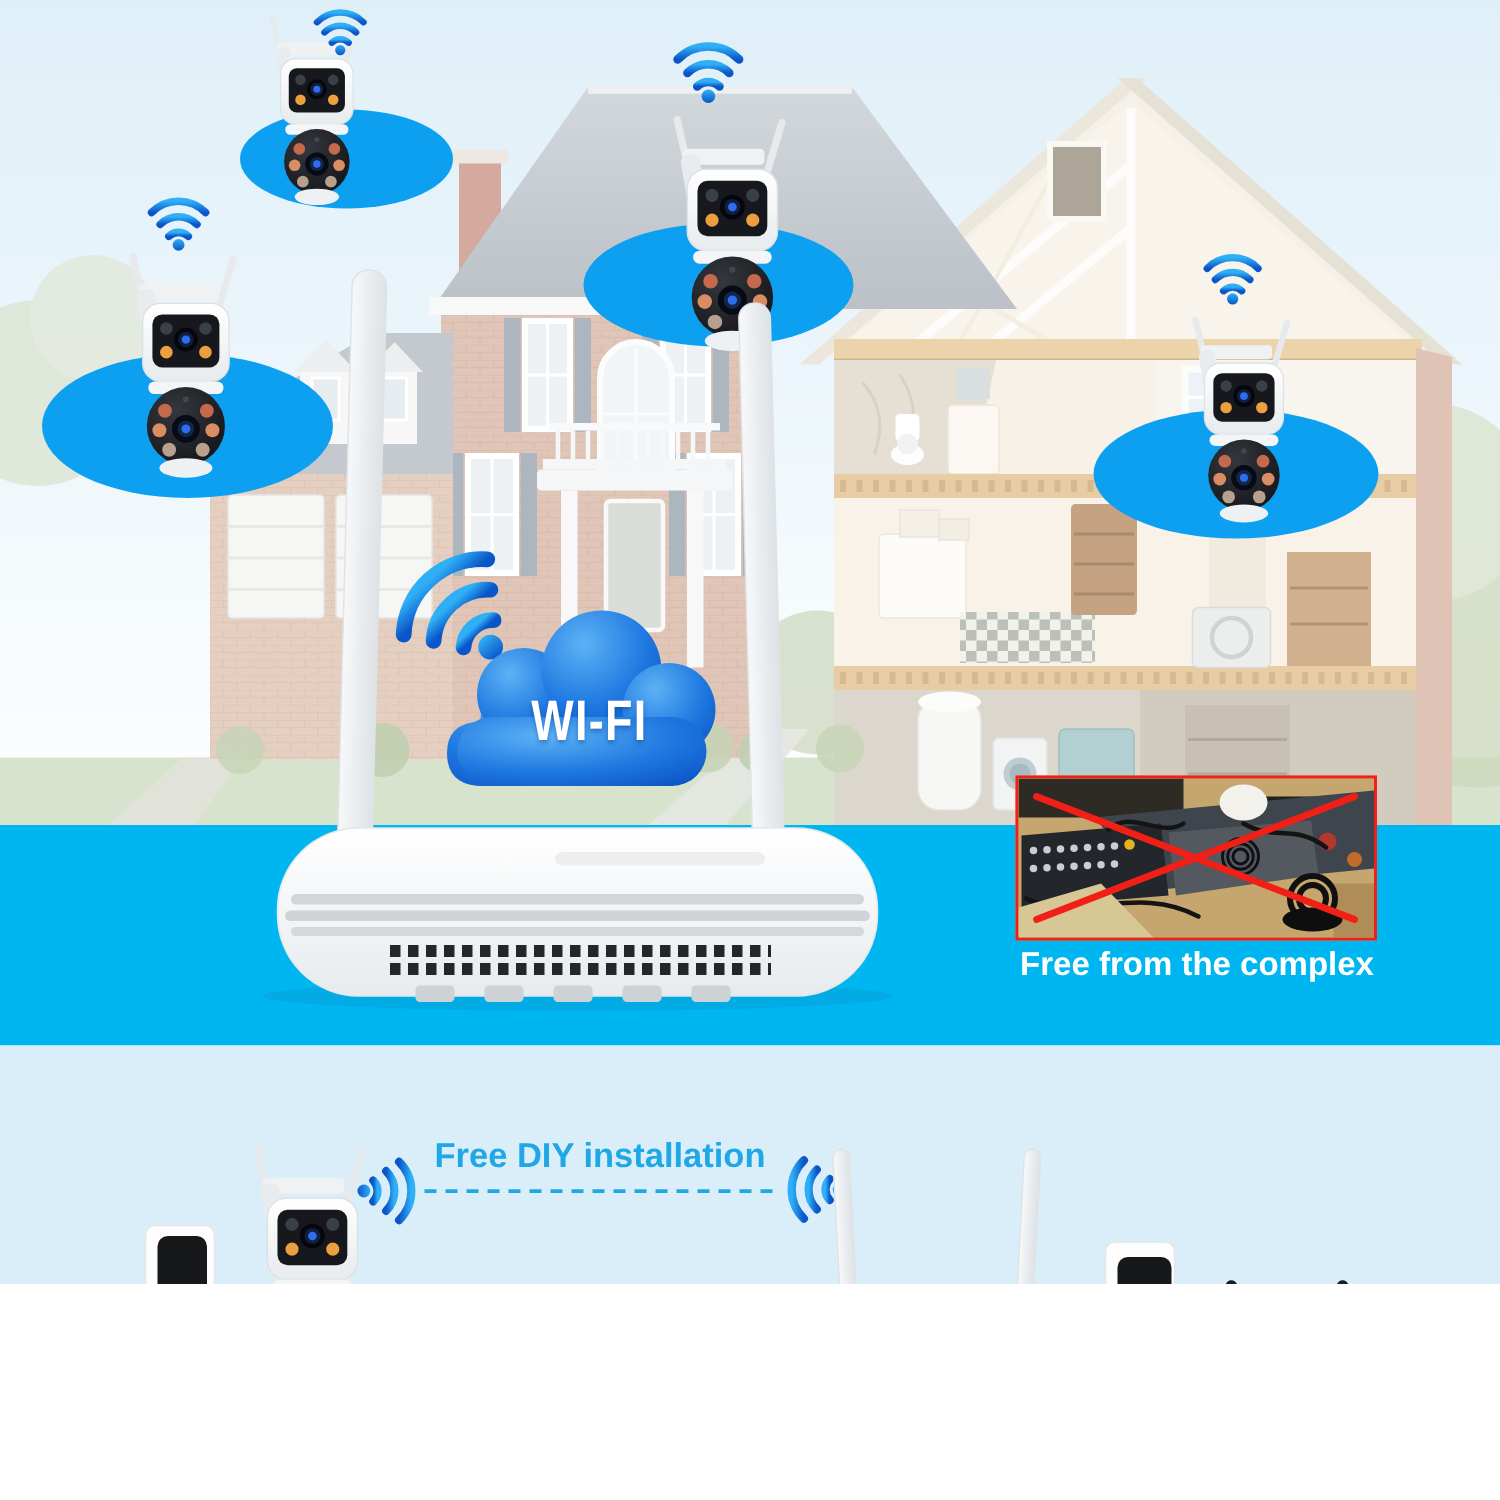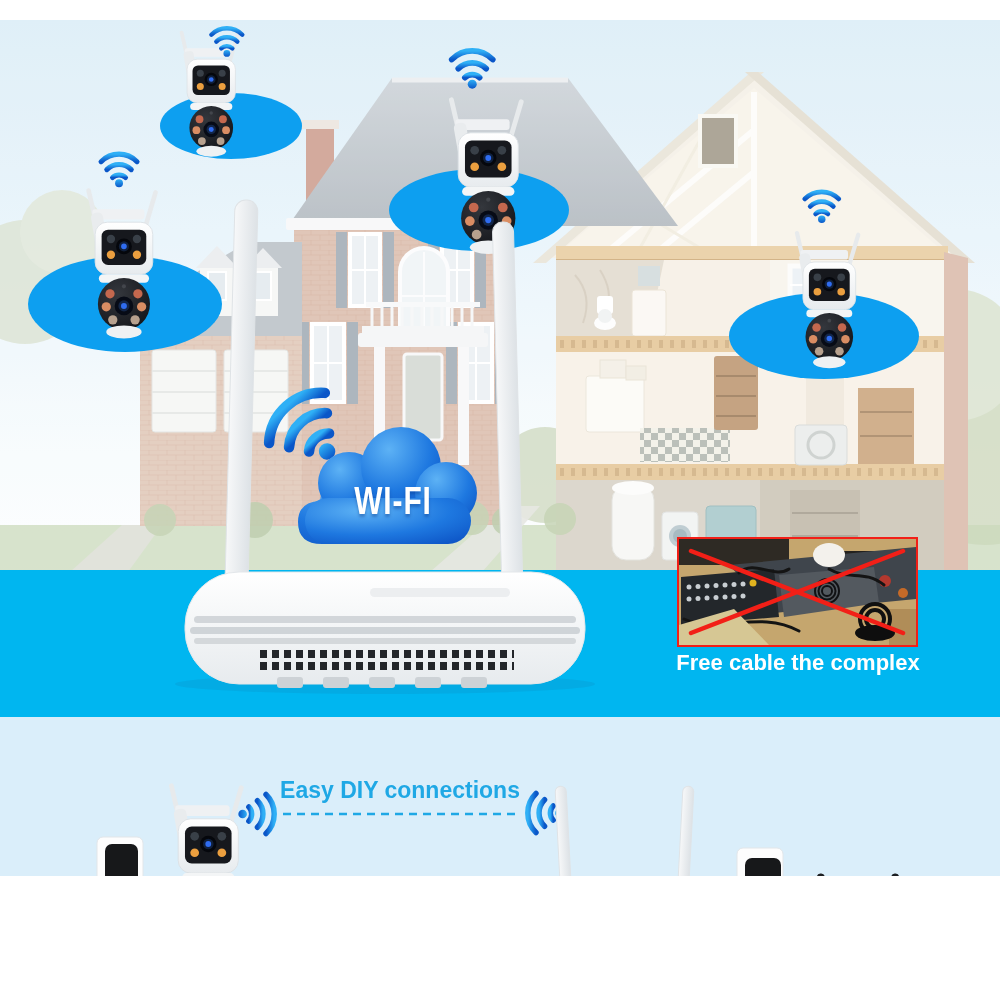--- a/index.html
+++ b/index.html
@@ -1,17 +1,17 @@
 <!DOCTYPE html>
 <html style="--band-cyan: #00b6f0; --panel-blue: #daeefa; --ellipse-blue: #0d9ff0; --wifi-dark: #0a56c8; --wifi-light: #2fb0f6; --cloud-dark: #0a4fc2; --cloud-light: #5db2f5; --diy-text: #1fa8e5; --caption-white: #ffffff; --cross-red: #f21f17;"><head>
 <meta charset="utf-8">
 <style>
   html,body{margin:0;padding:0;background:#ffffff;}
   #canvas{position:relative;width:1000px;height:856px;overflow:hidden;
-    font-family:"Liberation Sans",sans-serif;background:#14532d;margin-top:20px;}
+    font-family:"Liberation Sans",sans-serif;background:#14532d;}
   .sky{position:absolute;left:0;top:0;width:1000px;height:700px;
     background:linear-gradient(180deg,#d7ebf6 0%,#e4f2fa 30%,#f6fbfd 62%,#ffffff 85%);}
   .illus{position:absolute;left:0;top:0;}
   .band{position:absolute;left:0;top:550px;width:1000px;height:147px;
     background:var(--band-cyan,#00b6f0);}
   .panel{position:absolute;left:0;top:697px;width:1000px;height:303px;
     background:var(--panel-blue,#daeefa);}
   .overlay{position:absolute;left:0;top:0;pointer-events:none;}
   .inset{position:absolute;left:677px;top:517px;width:241px;height:110px;
     border:2px solid var(--cross-red,#f21f17);box-sizing:border-box;background:#c5a66e;}
@@ -420,18 +420,18 @@
       <g stroke-linecap="round" stroke-width="4.5" style="stroke:var(--cross-red,#f21f17)">
         <line x1="12" y1="12" x2="224" y2="94"></line>
         <line x1="224" y1="12" x2="12" y2="94"></line>
       </g>
     </svg>
   </div>
 
   <div class="cloud-label">WI-FI</div>
 
   <div class="caption">
-    <div>Free cable the complex</div>
+    <div>Free from the complex</div>
   </div>
 
-  <div class="diy-title">Easy DIY connections</div>
+  <div class="diy-title">Free DIY installation</div>
 
 </div>
 
 </body></html>

